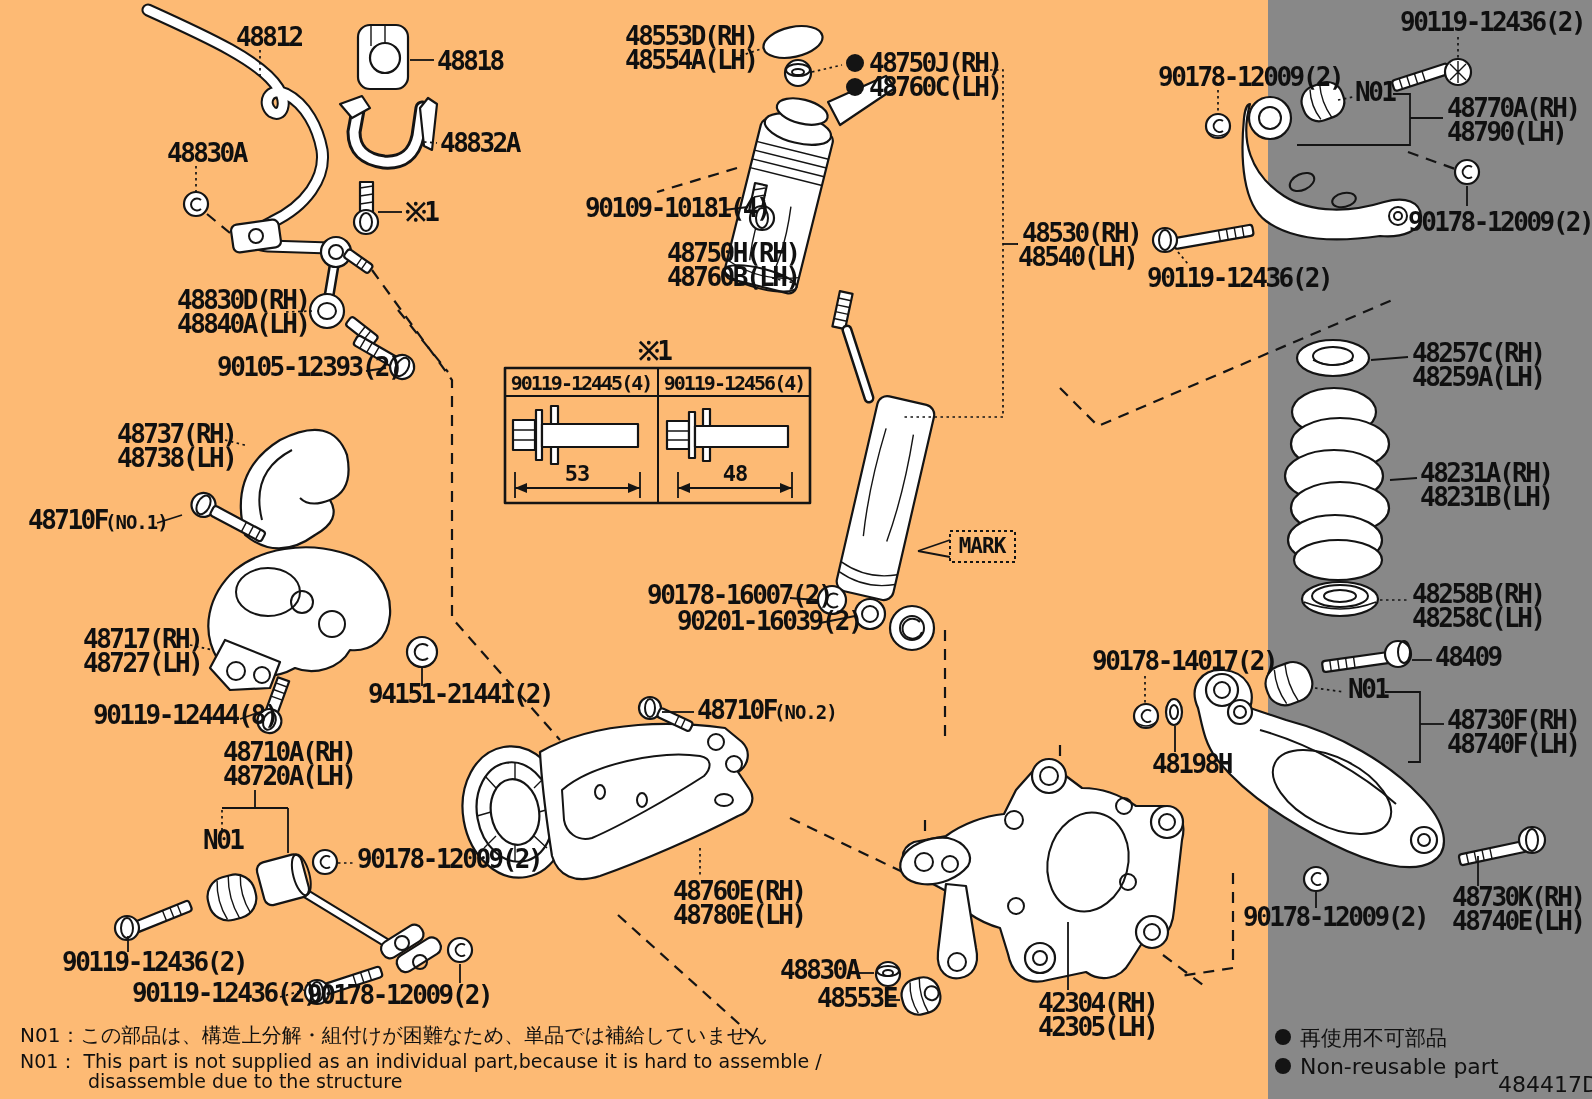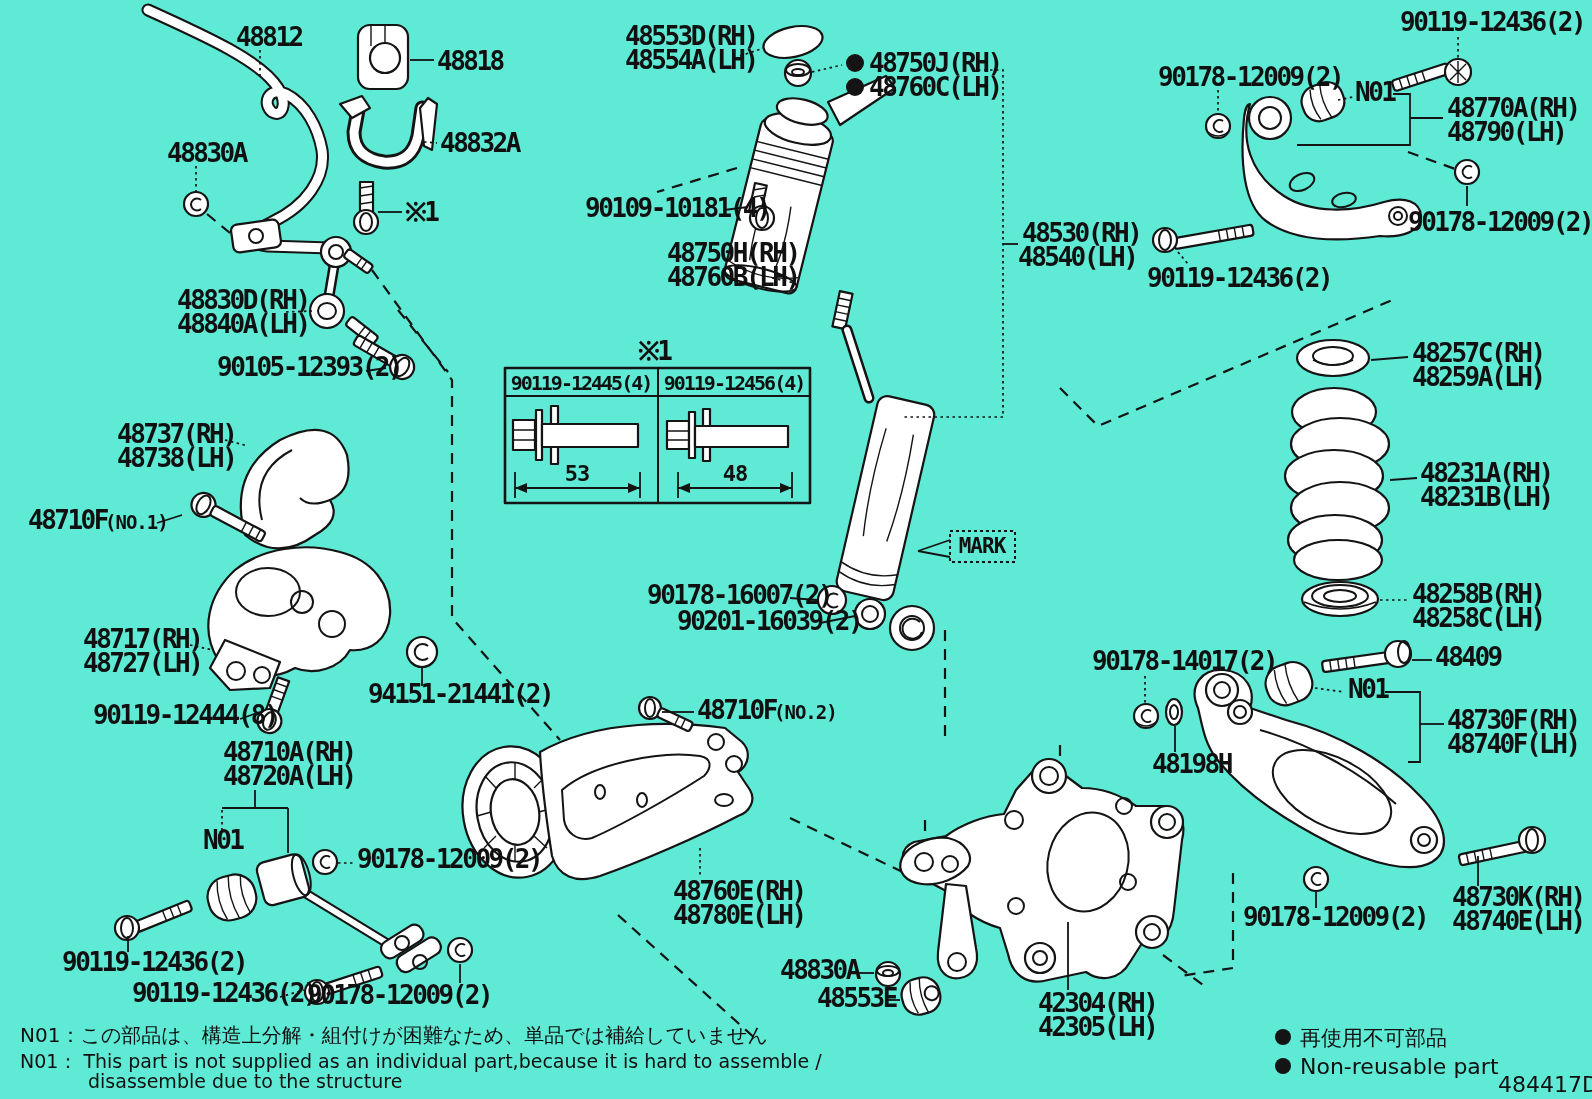--- a/index.html
+++ b/index.html
@@ -1,16 +1,16 @@
 <!DOCTYPE html>
 <html><head>
 <meta charset="utf-8">
 <style>
   html,body{margin:0;padding:0;background:#888;}
-  #page{width:1592px;height:1099px;background:#5eead4;position:relative;font-family:"DejaVu Sans",sans-serif;}
+  #page{width:1268px;height:1099px;background:#fdba74;position:relative;font-family:"DejaVu Sans",sans-serif;}
   svg{display:block;}
   .pn{font-family:"DejaVu Sans Mono",monospace;font-weight:700;font-size:26px;letter-spacing:-2.5px;fill:#101010;}
   .pn2{font-family:"DejaVu Sans Mono",monospace;font-weight:700;font-size:19px;letter-spacing:-1px;fill:#101010;}
   .hdr{font-family:"DejaVu Sans Mono",monospace;font-weight:700;font-size:20px;letter-spacing:-2px;fill:#101010;text-anchor:middle;}
   .dim{font-family:"DejaVu Sans Mono",monospace;font-weight:700;font-size:22px;letter-spacing:-1px;fill:#101010;text-anchor:middle;}
   .markt{font-family:"DejaVu Sans Mono",monospace;font-weight:700;font-size:21px;letter-spacing:-1px;fill:#101010;text-anchor:middle;}
   .jp{font-family:"DejaVu Sans",sans-serif;font-size:20px;fill:#101010;}
   .en{font-family:"DejaVu Sans",sans-serif;font-size:19px;fill:#101010;}
   .lgjp{font-family:"DejaVu Sans",sans-serif;font-size:21px;fill:#101010;}
   .lgen{font-family:"DejaVu Sans",sans-serif;font-size:22px;fill:#101010;}

